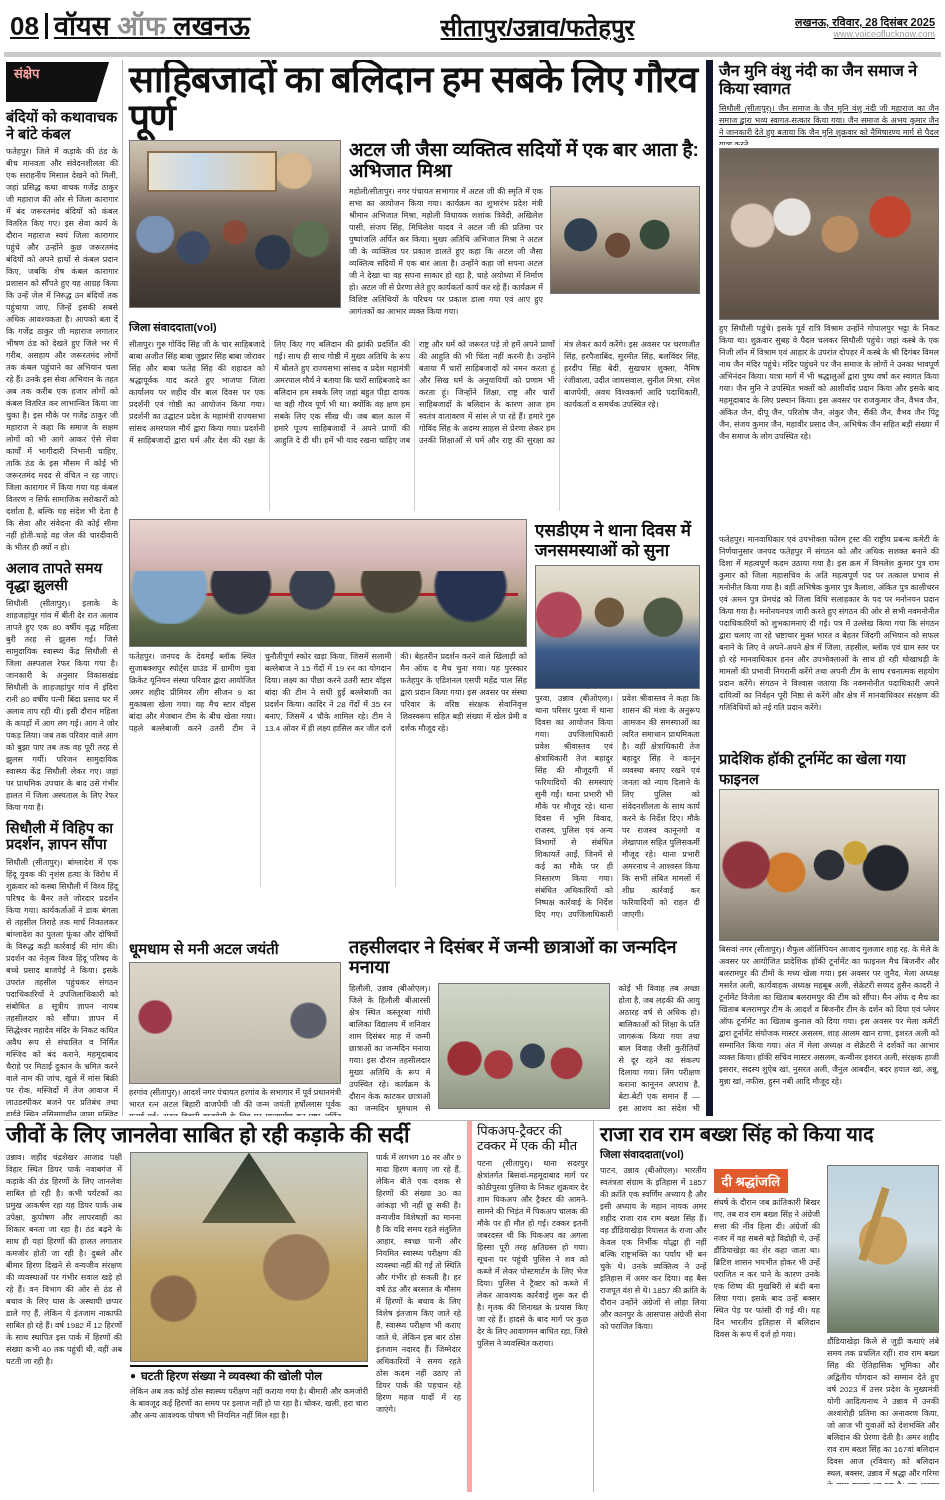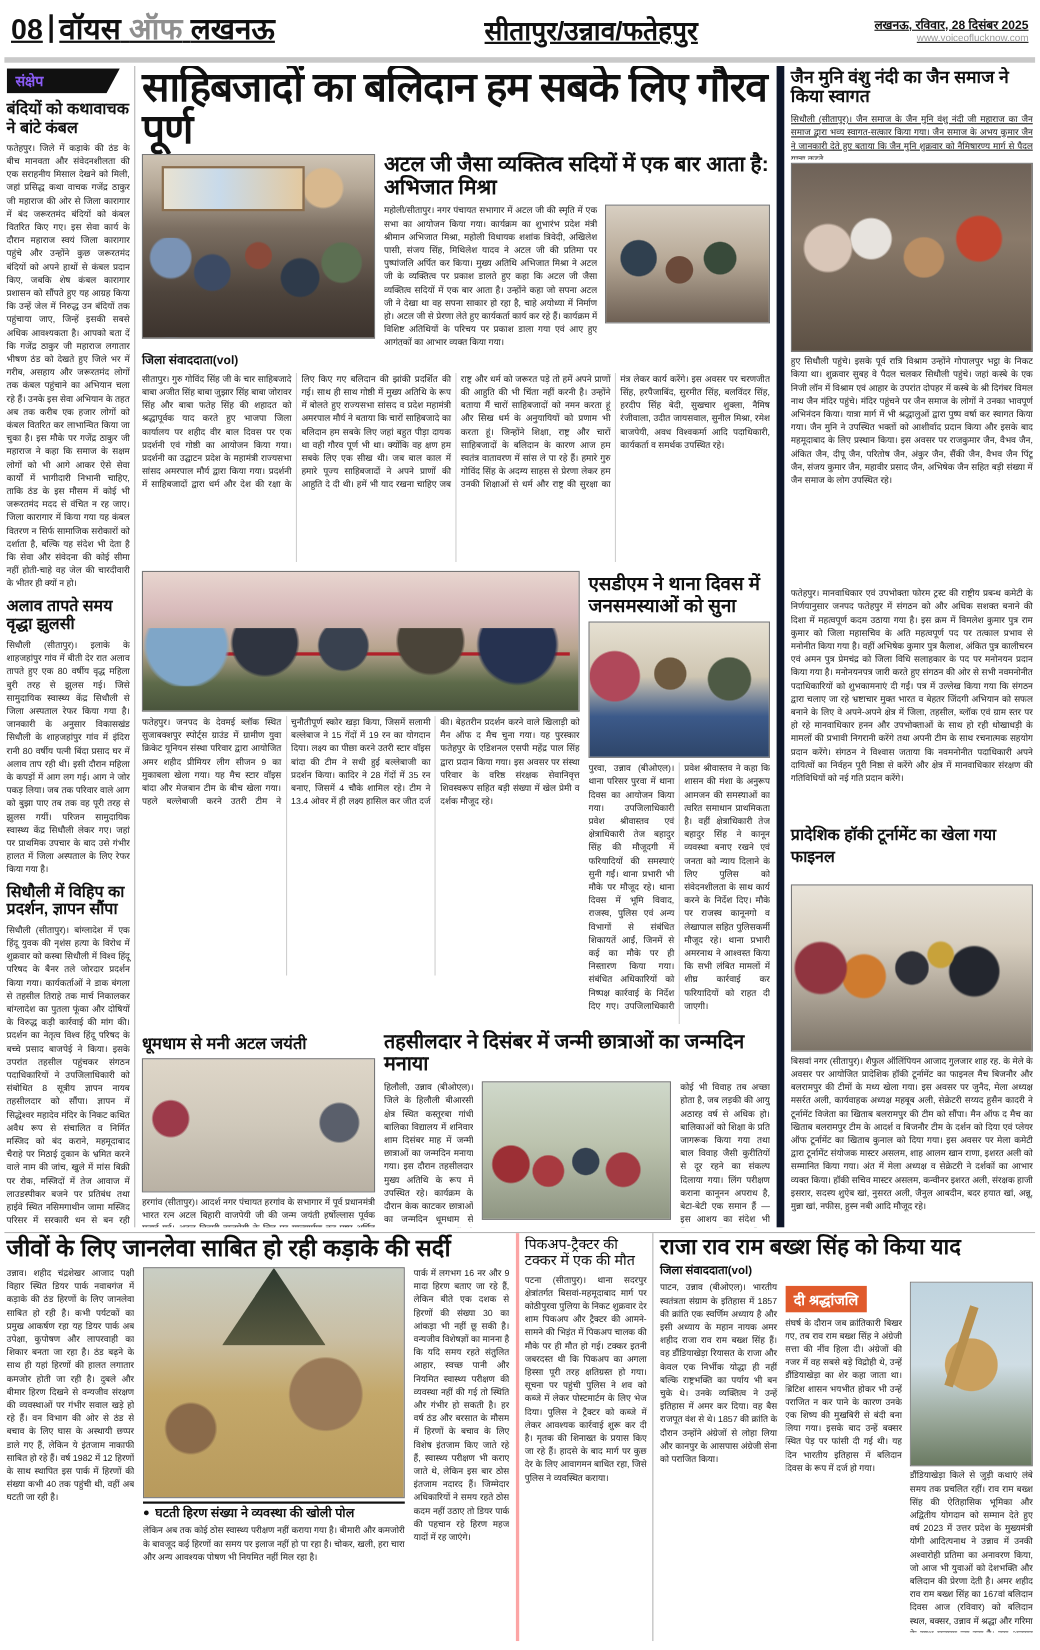--- a/index.html
+++ b/index.html
@@ -22,22 +22,22 @@
   .mh-date { font-size:11px; font-weight:bold; }
   .mh-web { font-size:9px; color:#9a9a9a; }
   .mh-rule { height:5px; background:#c9c9c9; margin:2px 0 3px 0; }
 
   
   .main { display:flex; height:1056px; overflow:hidden; }
   .col-briefs { width:120px; padding:0 4px 0 2px; border-right:1px solid #b5b5b5; overflow:hidden; }
   .center { width:588px; padding:0 6px; overflow:hidden; }
   .col-right { width:237px; padding:0 2px 0 6px; border-left:7px solid #0f172a; overflow:hidden; }
 
-  .briefs-label { background:#111; color:#8b5cf6; font-weight:bold; font-size:13px;
-    padding:2px 10px 3px 8px; display:inline-block; margin:2px 0 4px 0;
+  .briefs-label { background:#111; color:#fca5a5; font-weight:bold; font-size:13px;
+    padding:2px 10px 20px 8px; display:inline-block; margin:2px 0 4px 0;
     clip-path:polygon(0 0,100% 0,88% 100%,0 100%); width:92%; }
   .brief h3 { font-size:14.5px; line-height:1.15; margin:3px 0 4px 0; font-weight:bold; }
   .body-txt { font-size:8px; line-height:1.5; text-align:justify; color:#1c1c1c; }
   .brief { border-bottom:0; margin-bottom:6px; }
 
   
   .lead-headline { font-size:37px; font-weight:bold; line-height:1.02; letter-spacing:-1px; padding:1px 0 4px 0; }
   .lead-top { display:flex; gap:8px; }
   .lead-photo { width:212px; height:168px; border:1px solid #777; flex:none;
     background:
@@ -121,37 +121,37 @@
   .jain-photo { width:100%; height:172px; border:1px solid #777; margin:3px 0;
     background:
       radial-gradient(circle at 15% 45%, #d9c6b8 0 10%, transparent 11%),
       radial-gradient(circle at 33% 40%, #e7e3de 0 10%, transparent 11%),
       radial-gradient(circle at 55% 50%, #b98e64 0 12%, transparent 13%),
       radial-gradient(circle at 78% 40%, #c2452f 0 10%, transparent 11%),
       linear-gradient(180deg,#6e6258 0%,#8a7a6a 40%,#5c5044 100%); }
   .manv { margin-top:6px; }
   .manv h2 { font-size:15px; font-weight:bold; line-height:1.15; padding:2px 0 4px 0; }
   .hockey { margin-top:6px; }
-  .hockey h2 { font-size:14.5px; font-weight:bold; padding:2px 0 16px 0; }
+  .hockey h2 { font-size:14.5px; font-weight:bold; padding:2px 0 1px 0; }
   .hockey-photo { width:100%; height:152px; border:1px solid #777; margin-bottom:3px;
     background:
       radial-gradient(circle at 12% 50%, #903540 0 11%, transparent 12%),
       radial-gradient(circle at 30% 55%, #cf7b2f 0 11%, transparent 12%),
       radial-gradient(circle at 50% 50%, #2e3038 0 11%, transparent 12%),
       radial-gradient(circle at 62% 42%, #c8a23a 0 7%, transparent 8%),
       radial-gradient(circle at 76% 52%, #23262e 0 12%, transparent 13%),
       linear-gradient(180deg,#e9e4da 0%,#d8cfc0 35%,#7d7468 100%); }
   .jain-clip, .manv-clip, .hockey-clip { overflow:hidden; }
   .jain-clip { height:205px; }
   .manv-clip { height:206px; }
   .hockey-clip { height:158px; }
 
   
   .bottom { display:flex; border-top:1px solid #b5b5b5; margin-top:4px; height:372px; overflow:hidden; }
-  .deer { width:468px; padding:2px 6px 0 2px; border-right:3px solid #fca5a5; }
+  .deer { width:468px; padding:2px 6px 0 2px; border-right:5px solid #fca5a5; }
   .deer h1 { font-size:21.5px; font-weight:bold; line-height:1.05; padding:1px 0 5px 0; }
   .deer-flex { display:flex; gap:8px; }
   .deer-colA { width:116px; overflow:hidden; }
   .deer-mid { width:238px; flex:none; }
   .deer-photo { width:100%; height:210px; border:1px solid #777;
     background:
       radial-gradient(circle at 18% 70%, #8a6a4a 0 9%, transparent 10%),
       radial-gradient(circle at 70% 55%, #9a7a58 0 16%, transparent 17%),
       linear-gradient(180deg,#c9cec4 0%,#cabfa4 30%,#c4a86a 55%,#b89a5c 100%); position:relative; overflow:hidden;}
   .deer-photo:before { content:""; position:absolute; top:0; left:30%; width:40%; height:34%;

